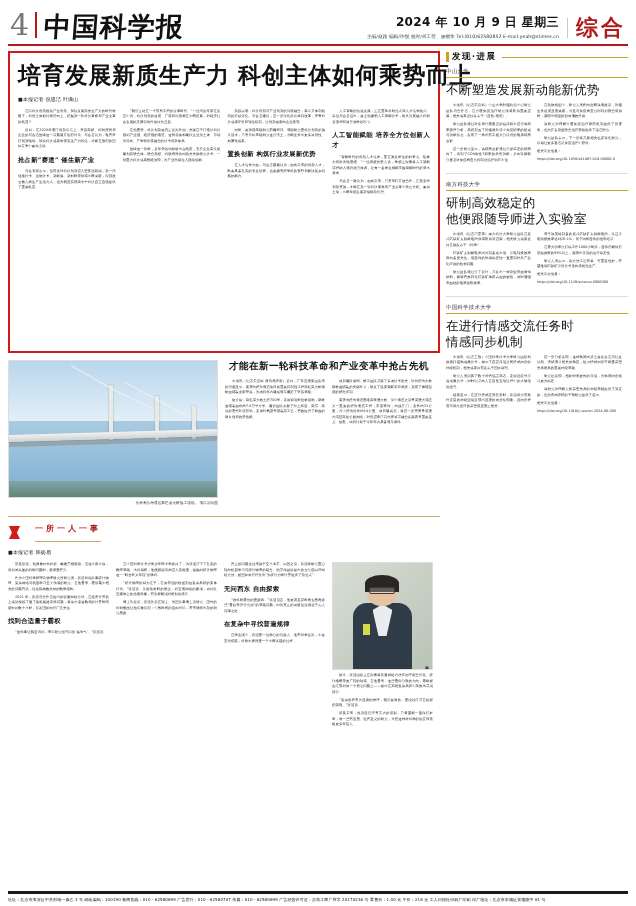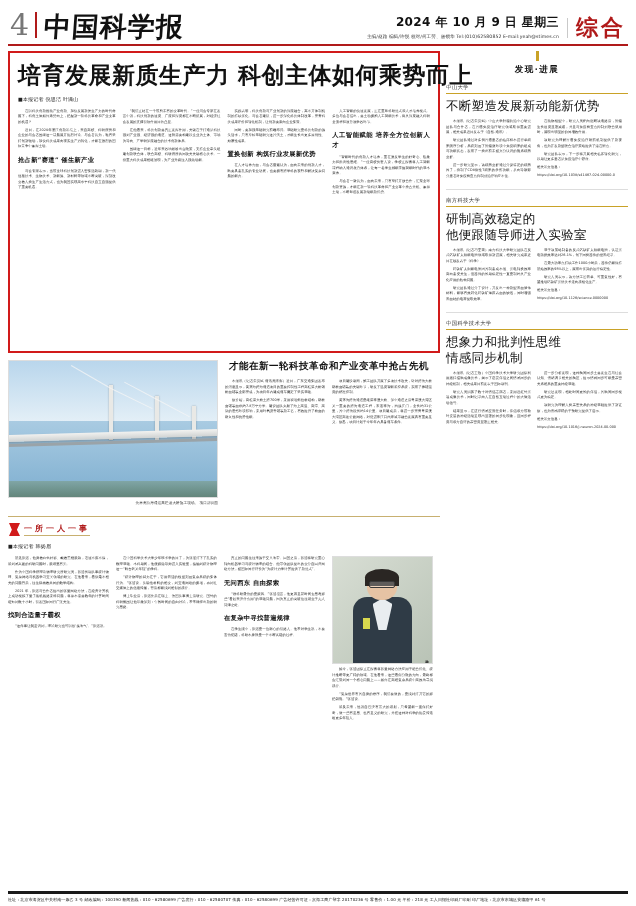--- a/index.html
+++ b/index.html
@@ -76,21 +76,21 @@
   .photo-cols { display:flex; gap:7px; margin-top:6px; }
   .photo-cols .tcol { width: 100px; }
 
   
   .feature { margin-top: 6px; border-top:1px solid #c8b070; padding-top:6px; height: 345px; position:relative; }
   .feature-tag { display:flex; align-items:center; gap:3px; margin-bottom:7px; }
   .tag-icon { width:13px; height:13px; position:relative; }
   .tag-icon::before{ content:""; position:absolute; left:1px; top:0; width:11px; height:13px;
                      background:#d11a1a; clip-path: polygon(0 0,100% 0,72% 52%,100% 100%,0 100%,26% 52%); }
   .tag-text { font-family:"DejaVu Serif","Liberation Serif",serif; font-size:8px; font-weight:700;
-              color:#b01a1a; letter-spacing:3px; border-bottom:1px solid #c8b070; padding-bottom:1px; }
+              color:#b01a1a; letter-spacing:3px; border-bottom:1px solid #c8b070; padding-bottom:7px;margin-left:11px; }
   .feature-head { font-family:"DejaVu Serif","Liberation Serif",serif; font-size:19px; font-weight:700;
                   color:#111; letter-spacing:0.5px; white-space:nowrap; }
   .feature-body { display:flex; gap:7px; margin-top:7px; }
   .fcol { width: 101px; }
   .portrait { width: 101px; height: 108px; border:1px solid #ddd; position:relative; overflow:hidden;
               background: linear-gradient(#e8ebe4, #cfd6cc); float:right; }
   .portrait .bg { position:absolute; inset:0; background:linear-gradient(135deg,#d8ded4,#b9c3b6); }
   .portrait .head { position:absolute; left:34%; top:14%; width:31%; height:27%; border-radius:50% 50% 45% 45%;
                     background:#e6c3a4; }
   .portrait .hair { position:absolute; left:32%; top:11%; width:35%; height:16%; border-radius:50% 50% 0 0;
@@ -99,21 +99,21 @@
                      border:1px solid #3a3a3a; border-radius:2px; background:rgba(255,255,255,.25); }
   .portrait .body { position:absolute; left:20%; top:38%; width:60%; height:62%; border-radius:14px 14px 0 0;
                     background:#2f3b46; }
   .portrait .shirt{ position:absolute; left:40%; top:39%; width:20%; height:30%; background:#e9edf0;
                     clip-path: polygon(50% 0, 100% 18%, 70% 100%, 30% 100%, 0 18%); }
   .portrait .badge{ position:absolute; left:30%; top:58%; width:7%; height:10%; background:#d8d84e; }
   .portrait-cap { position:absolute; right:3px; bottom:4px; font-size:3.4px; color:#333;
                   writing-mode: vertical-rl; letter-spacing:0.5px; }
 
   
-  .sec-tag { display:flex; align-items:center; gap:3px; margin-bottom:5px;flex-direction:column; }
+  .sec-tag { display:flex; align-items:center; gap:3px; margin-bottom:5px; }
   .sec-bar { width:3px; height:10px; background:#c9a227; }
   .sec-title { font-family:"DejaVu Serif","Liberation Serif",serif; font-size:8.5px; font-weight:700;
                color:#111; letter-spacing:1.5px; }
   .sec-rule { flex:1; height:1px; background:#c9a227; margin-left:3px; }
   .art { margin-bottom: 7px; }
   .art-src { font-size:5.4px; color:#333; letter-spacing:0.3px; padding-bottom:2px;
              border-bottom:1px solid #c9a227; }
   .art-head { font-family:"DejaVu Serif","Liberation Serif",serif; font-size:12.5px; font-weight:400;
               color:#111; line-height:1.28; margin-top:4px; letter-spacing:0.3px; }
   .art-cols { display:flex; gap:6px; margin-top:5px; }
@@ -317,21 +317,21 @@
             <p style="text-indent:0;">相关论文信息：</p>
             <p style="text-indent:0;word-break:break-all;">https://doi.org/10.1126/science.0000000</p>
           </div>
         </div>
       </div>
 
       <div class="spacer-rule"></div>
 
       <div class="art">
         <div class="art-src">中国科学技术大学</div>
-        <div class="art-head" style="white-space:pre-line;">想象力和批判性思维
+        <div class="art-head" style="white-space:pre-line;">在进行情感交流任务时
 情感同步机制</div>
         <div class="art-cols">
           <div class="tcol">
             <p>本报讯（记者王敏）中国科学技术大学研究团队利用超扫描脑成像技术，揭示了恋爱伴侣之间情感同步的神经机制，相关成果日前发表于国际期刊。</p>
             <p>研究人员招募了数十对情侣志愿者，采用近红外光谱成像技术，同时记录两人在自然互动过程中的大脑活动信号。</p>
             <p>结果显示，在进行情感交流任务时，伴侣双方前额叶皮层的神经活动呈现出显著的同步化现象，且同步程度与双方自评的亲密度显著正相关。</p>
           </div>
           <div class="tcol">
             <p>进一步分析发现，这种脑间同步主要发生在与社会认知、情绪调节相关的脑区，提示情感同步可能是亲密关系维系的重要神经基础。</p>
             <p>研究还发现，相处时间更长的伴侣，其脑间同步模式更为稳定。</p>

